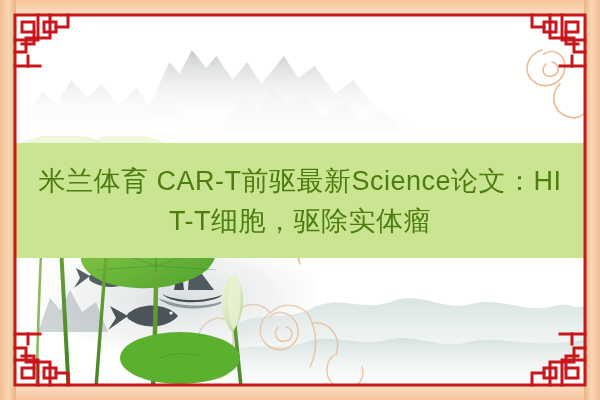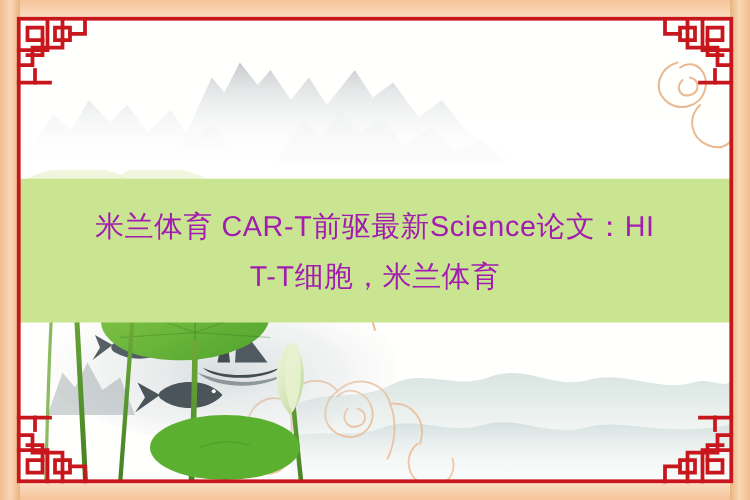--- a/index.html
+++ b/index.html
@@ -46,22 +46,22 @@
   .inkwash{position:absolute;left:22px;top:196px;width:280px;height:150px;opacity:.95;}
 
   
   .band{
     position:absolute;left:0;top:143px;width:600px;height:115px;
     background:#c9e592;
     display:flex;flex-direction:column;align-items:center;justify-content:center;
     z-index:40;
   }
   .band .line{
-    color:#a21caf;
-    font-size:23px;
+    color:#4d7c0f;
+    font-size:27px;
     line-height:40px;
     letter-spacing:.5px;
     white-space:nowrap;
     text-align:center;
   }
 
   
   .frame{position:absolute;left:0;top:0;width:600px;height:400px;z-index:60;pointer-events:none;}
   .frame svg{display:block;}
 
@@ -250,21 +250,21 @@
 
   </div>
 
   <div class="gutter-t"></div>
   <div class="gutter-b"></div>
   <div class="gutter-l"></div>
   <div class="gutter-r"></div>
 
   <div class="band">
     <div class="line">米兰体育 CAR-T前驱最新Science论文：HI</div>
-    <div class="line">T-T细胞，米兰体育</div>
+    <div class="line">T-T细胞，驱除实体瘤</div>
   </div>
 
   <div class="frame">
     <svg width="600" height="400" viewBox="0 0 600 400">
       <g fill="none" stroke="#c8161d" stroke-width="3">
 
         <rect x="15" y="15" width="570" height="370"></rect>
       </g>
       <g fill="none" stroke="#c8161d" stroke-width="3" stroke-linecap="square">
 

